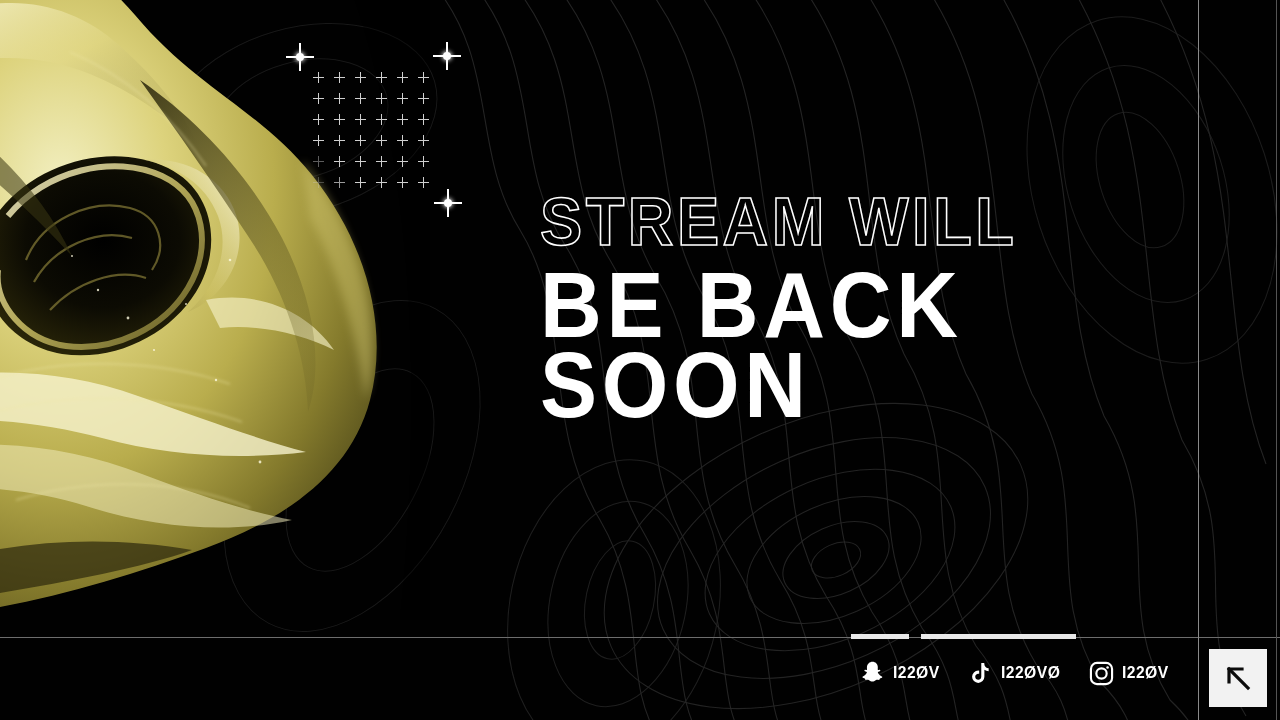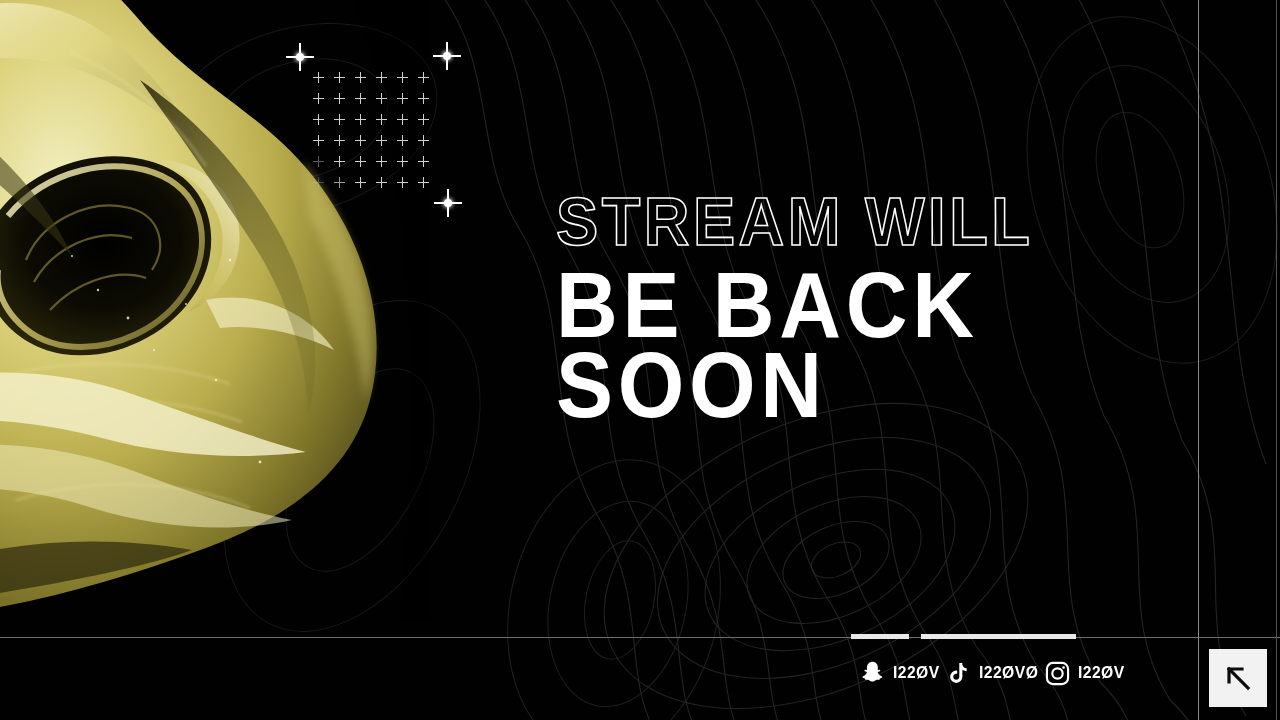--- a/index.html
+++ b/index.html
@@ -69,21 +69,20 @@
   #sparkle-a { left:286px; top:43px; }
   #sparkle-b { left:433px; top:42px; }
   #sparkle-c { left:434px; top:189px; }
 
   
   .headline {
     position:absolute;
     left:540px; top:190px;
     z-index:8;
     user-select:none;
-    margin-left:16px;
   }
   .hl-line {
     display:block;
     font-family:"Liberation Sans", sans-serif;
     font-weight:700;
     letter-spacing:0.055em;
     line-height:0.93;
     text-transform:uppercase;
     white-space:nowrap;
     transform:scaleX(0.93);
@@ -132,20 +131,21 @@
     background:#545454;
     z-index:6;
   }
 
   
   .socials {
     position:absolute;
     left:858px; top:653px;
     height:40px;
     display:flex; align-items:center;
+    gap:22px;
     z-index:9;
   }
   .social {
     display:flex; align-items:center; gap:7px;
   }
   .social .ico {
     display:flex; align-items:center; justify-content:center;
     width:28px; height:28px;
     flex:none;
   }

